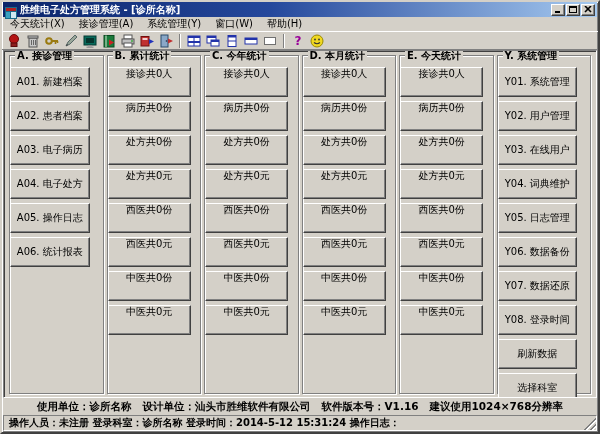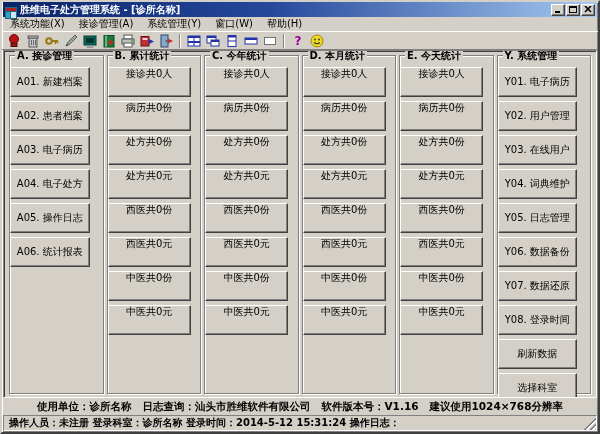--- a/index.html
+++ b/index.html
@@ -138,21 +138,21 @@
       <button class="winbtn">
           <svg width="8" height="7">
             <line x1="1" y1="0" x2="7" y2="6" stroke="#000" stroke-width="1.6"></line>
             <line x1="7" y1="0" x2="1" y2="6" stroke="#000" stroke-width="1.6"></line>
           </svg>
         </button>
     </span>
   </div>
 
   <div class="menubar">
-    <span class="menu-item">系统功能(X)</span>
+    <span class="menu-item">今天统计(X)</span>
     <span class="menu-item">接诊管理(A)</span>
     <span class="menu-item">系统管理(Y)</span>
     <span class="menu-item">窗口(W)</span>
     <span class="menu-item">帮助(H)</span>
   </div>
 
   <div class="toolbar">
     <button class="tbtn">
         <svg width="16" height="16">
           <circle cx="8" cy="6" r="4.5" fill="#b41414" stroke="#6a0a0a"></circle>
@@ -325,39 +325,39 @@
       <div class="btn3d statbox">处方共0份</div>
       <div class="btn3d statbox">处方共0元</div>
       <div class="btn3d statbox">西医共0份</div>
       <div class="btn3d statbox">西医共0元</div>
       <div class="btn3d statbox">中医共0份</div>
       <div class="btn3d statbox">中医共0元</div>
     </div>
 
     <div class="groupbox">
       <span class="gb-title">Y. 系统管理</span>
-      <button class="btn3d">Y01. 电子病历</button>
+      <button class="btn3d">Y01. 系统管理</button>
       <button class="btn3d">Y02. 用户管理</button>
       <button class="btn3d">Y03. 在线用户</button>
       <button class="btn3d">Y04. 词典维护</button>
       <button class="btn3d">Y05. 日志管理</button>
       <button class="btn3d">Y06. 数据备份</button>
       <button class="btn3d">Y07. 数据还原</button>
       <button class="btn3d">Y08. 登录时间</button>
       <button class="btn3d">刷新数据</button>
       <button class="btn3d">选择科室</button>
       <button class="btn3d">修改密码</button>
       <button class="btn3d">日志查询</button>
       <button class="btn3d">记 事 本</button>
       <button class="btn3d">重新登录</button>
       <button class="btn3d">退出系统</button>
     </div>
 
   </div>
 
-  <div class="footer">使用单位：诊所名称   日志查询：汕头市胜维软件有限公司   软件版本号：V1.16   建议使用1024×768分辨率</div>
+  <div class="footer">使用单位：诊所名称   设计单位：汕头市胜维软件有限公司   软件版本号：V1.16   建议使用1024×768分辨率</div>
 
   <div class="statusbar">
     <span>操作人员：未注册 登录科室：诊所名称 登录时间：2014-5-12 15:31:24 操作日志：</span>
     <span class="grip"></span>
   </div>
 
 </div>
 
 </body></html>

